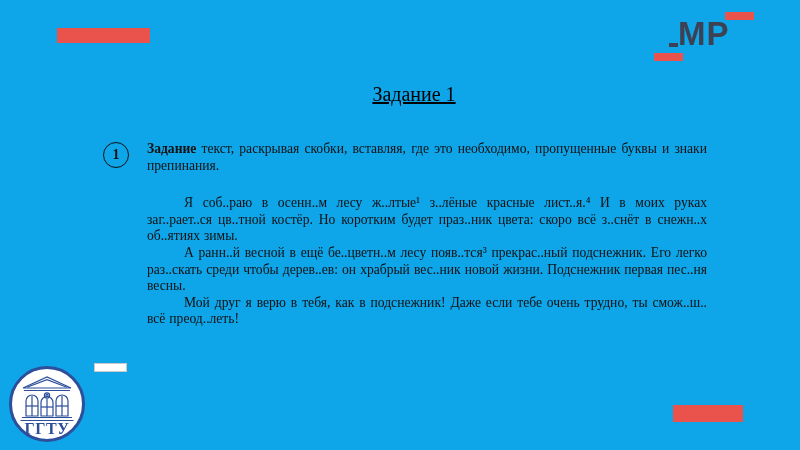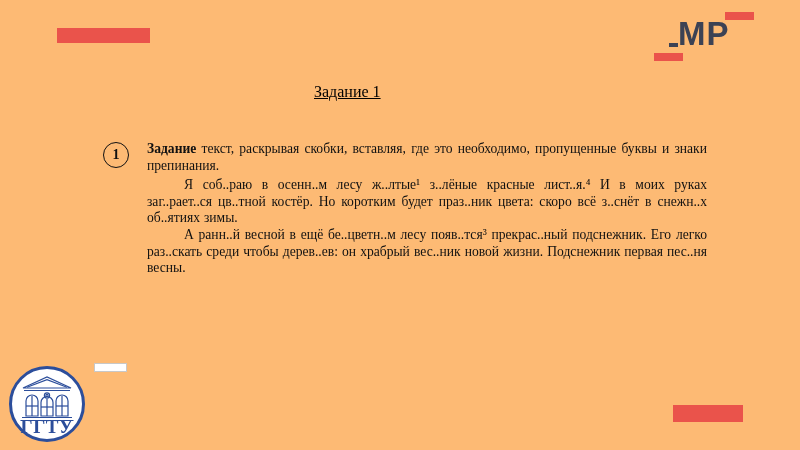--- a/index.html
+++ b/index.html
@@ -1,17 +1,17 @@
 <!DOCTYPE html>
 <html><head>
 <meta charset="utf-8">
 <style>
   html,body { margin:0; padding:0; background:#ffffff; }
   .slide {
-    position:relative; width:800px; height:450px; background:#fdba74;
+    position:relative; width:800px; height:450px; background:#0ea5e9;
     overflow:hidden; font-family:"Liberation Serif","DejaVu Serif",serif; color:#111;
   }
 
   
   .red-bar { position:absolute; background:#ea534b; }
   .red-bar.top-left { left:57px; top:28px; width:93px; height:15px; }
   .red-bar.bottom-right { left:673px; top:405px; width:70px; height:17px; }
 
   
   .mp-logo { position:absolute; left:653px; top:9px; width:112px; height:56px; }
@@ -20,53 +20,53 @@
   .mp-dash.bottom { left:1px; top:44px; width:29px; height:8px; }
   .mp-underscore { position:absolute; left:16px; top:34px; width:9px; height:4px; background:#3c4254; }
   .mp-text {
     position:absolute; left:25px; top:8px; line-height:1;
     font-family:"Liberation Sans","DejaVu Sans",sans-serif;
     font-weight:bold; font-size:33px; color:#3c4254; letter-spacing:1px;
   }
 
   
   .slide-title {
-    position:absolute; left:314px; top:83px; width:200px; text-align:left;
-    font-size:16px; text-decoration:underline; color:#000;
+    position:absolute; left:314px; top:83px; width:200px; text-align:center;
+    font-size:20px; text-decoration:underline; color:#000;
   }
 
   
   .task-number {
     position:absolute; left:103px; top:142px; width:26px; height:26px;
     border:1.6px solid #111; border-radius:50%; box-sizing:border-box;
     display:flex; align-items:center; justify-content:center;
     font-weight:bold; font-size:14px;
   }
 
   
   .content { position:absolute; left:147px; top:141px; width:560px; font-size:13.6px; line-height:16.6px; }
   .instruction { text-align:justify; word-spacing:1px; }
   .instruction .bold { font-weight:bold; }
-  .body-text { margin-top:3px; }
+  .body-text { margin-top:21px; }
   .body-text p { margin:0; text-indent:37px; text-align:justify; word-spacing:0.5px; }
   .attribution { margin:0; text-align:right; font-style:italic; }
 
   
   .small-box { position:absolute; left:94px; top:363px; width:33px; height:9px; border:1px solid #c8c8c8; background:#fff; box-sizing:border-box; }
 
   
   .univ-logo { position:absolute; left:9px; top:366px; width:76px; height:76px; }
   .univ-circle {
     width:100%; height:100%; border:3px solid #2c4e9b; border-radius:50%;
     box-sizing:border-box; position:relative; background:#fff;
   }
   .univ-building { position:absolute; left:5px; top:5px; width:60px; height:48px; }
   .univ-abbr {
     position:absolute; bottom:1px; left:0; width:100%; text-align:center;
-    font-weight:bold; font-size:19px; color:#2c4e9b; letter-spacing:0.5px;
+    font-weight:bold; font-size:16px; color:#2c4e9b; letter-spacing:0.5px;
   }
 </style>
 </head>
 <body>
 
 <div class="slide">
 
   <div class="red-bar top-left"></div>
 
   <div class="mp-logo">
@@ -82,20 +82,21 @@
     <span>1</span>
   </div>
 
   <div class="content">
     <div class="instruction">
       <span class="bold">Задание</span><span> текст, раскрывая скобки, вставляя, где это необходимо, пропущенные буквы и знаки препинания.</span>
     </div>
     <div class="body-text">
       <p>Я соб..раю в осенн..м лесу ж..лтые¹ з..лёные красные лист..я.⁴ И в моих руках заг..рает..ся цв..тной костёр. Но коротким будет праз..ник цвета: скоро всё з..снёт в снежн..х об..ятиях зимы.</p>
       <p>А ранн..й весной в ещё бе..цветн..м лесу появ..тся³ прекрас..ный подснежник. Его легко раз..скать среди чтобы дерев..ев: он храбрый вес..ник новой жизни. Подснежник первая пес..ня весны.</p>
+      <p>Мой друг я верю в тебя, как в подснежник! Даже если тебе очень трудно, ты смож..ш.. всё преод..леть!</p>
     </div>
   </div>
 
   <div class="small-box"></div>
 
   <div class="univ-logo">
     <div class="univ-circle">
       <svg class="univ-building" viewBox="0 0 60 48" fill="none" stroke="#2c4e9b" stroke-width="1.2">
         <path d="M6 14 L30 3 L54 14 Z"></path>
         <path d="M10 13.2 L30 5.6 L50 13.2"></path>

